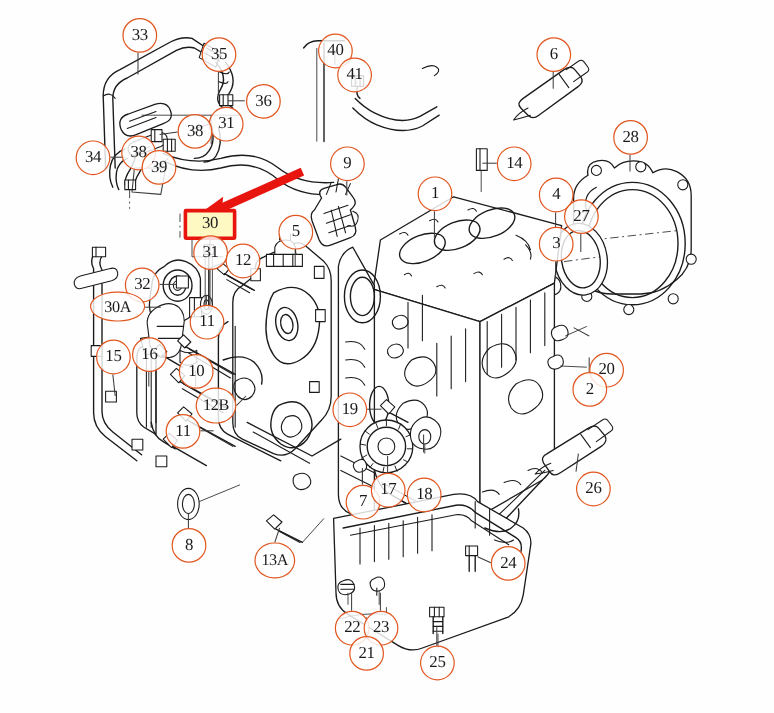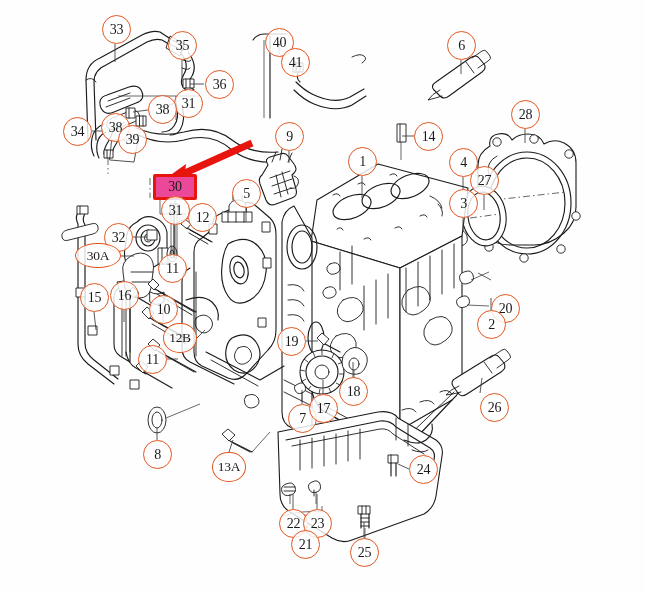--- a/index.html
+++ b/index.html
@@ -15,21 +15,21 @@
     background:rgba(255,255,255,0.82);
     color:#1a1a1a;
     font-family:"Liberation Serif", serif;
     font-weight:500;
     letter-spacing:-0.3px;
     box-sizing:border-box;
     user-select:none;
   }
   .callout.oval{border-radius:48%/50%;}
   .callout.rect{
-    border-radius:2px;border:3px solid #E8150F;background:#ec4899;
+    border-radius:2px;border:3px solid #E8150F;background:#fef9c3;
   }
   .c-md{width:29px;height:29px;font-size:14px;}
   .c-lg{width:34px;height:30px;font-size:13.5px;}
   .c-wide{width:46px;height:25px;font-size:13.5px;}
   .c-box{width:44px;height:26px;font-size:14px;}
   #hl-arrow{position:absolute;left:150px;top:138px;width:110px;height:55px;pointer-events:none;}
 </style>
 </head>
 <body>
 
@@ -440,21 +440,21 @@
       <div class="callout c-md" style="left: 80px; top: 283px;">15</div>
       <div class="callout c-md" style="left: 110px; top: 281px;">16</div>
       <div class="callout c-md" style="left: 149px; top: 295px;">10</div>
       <div class="callout c-lg oval" style="left: 163px; top: 323px;">12B</div>
       <div class="callout c-md" style="left: 138px; top: 345px;">11</div>
       <div class="callout c-md" style="left: 143px; top: 440px;">8</div>
       <div class="callout c-lg oval" style="left: 212px; top: 452px;">13A</div>
       <div class="callout c-md" style="left: 277px; top: 327px;">19</div>
       <div class="callout c-md" style="left: 288px; top: 404px;">7</div>
       <div class="callout c-md" style="left: 309px; top: 394px;">17</div>
-      <div class="callout c-md" style="left: 339px; top: 377px;">18</div>
+      <div class="callout c-md" style="left: 339px; top: 398px;">18</div>
       <div class="callout c-md" style="left: 480px; top: 393px;">26</div>
       <div class="callout c-md" style="left: 409px; top: 455px;">24</div>
       <div class="callout c-md" style="left: 279px; top: 509px;">22</div>
       <div class="callout c-md" style="left: 303px; top: 509px;">23</div>
       <div class="callout c-md" style="left: 291px; top: 530px;">21</div>
       <div class="callout c-md" style="left: 350px; top: 538px;">25</div>
     </div>
 
 </div>
 

